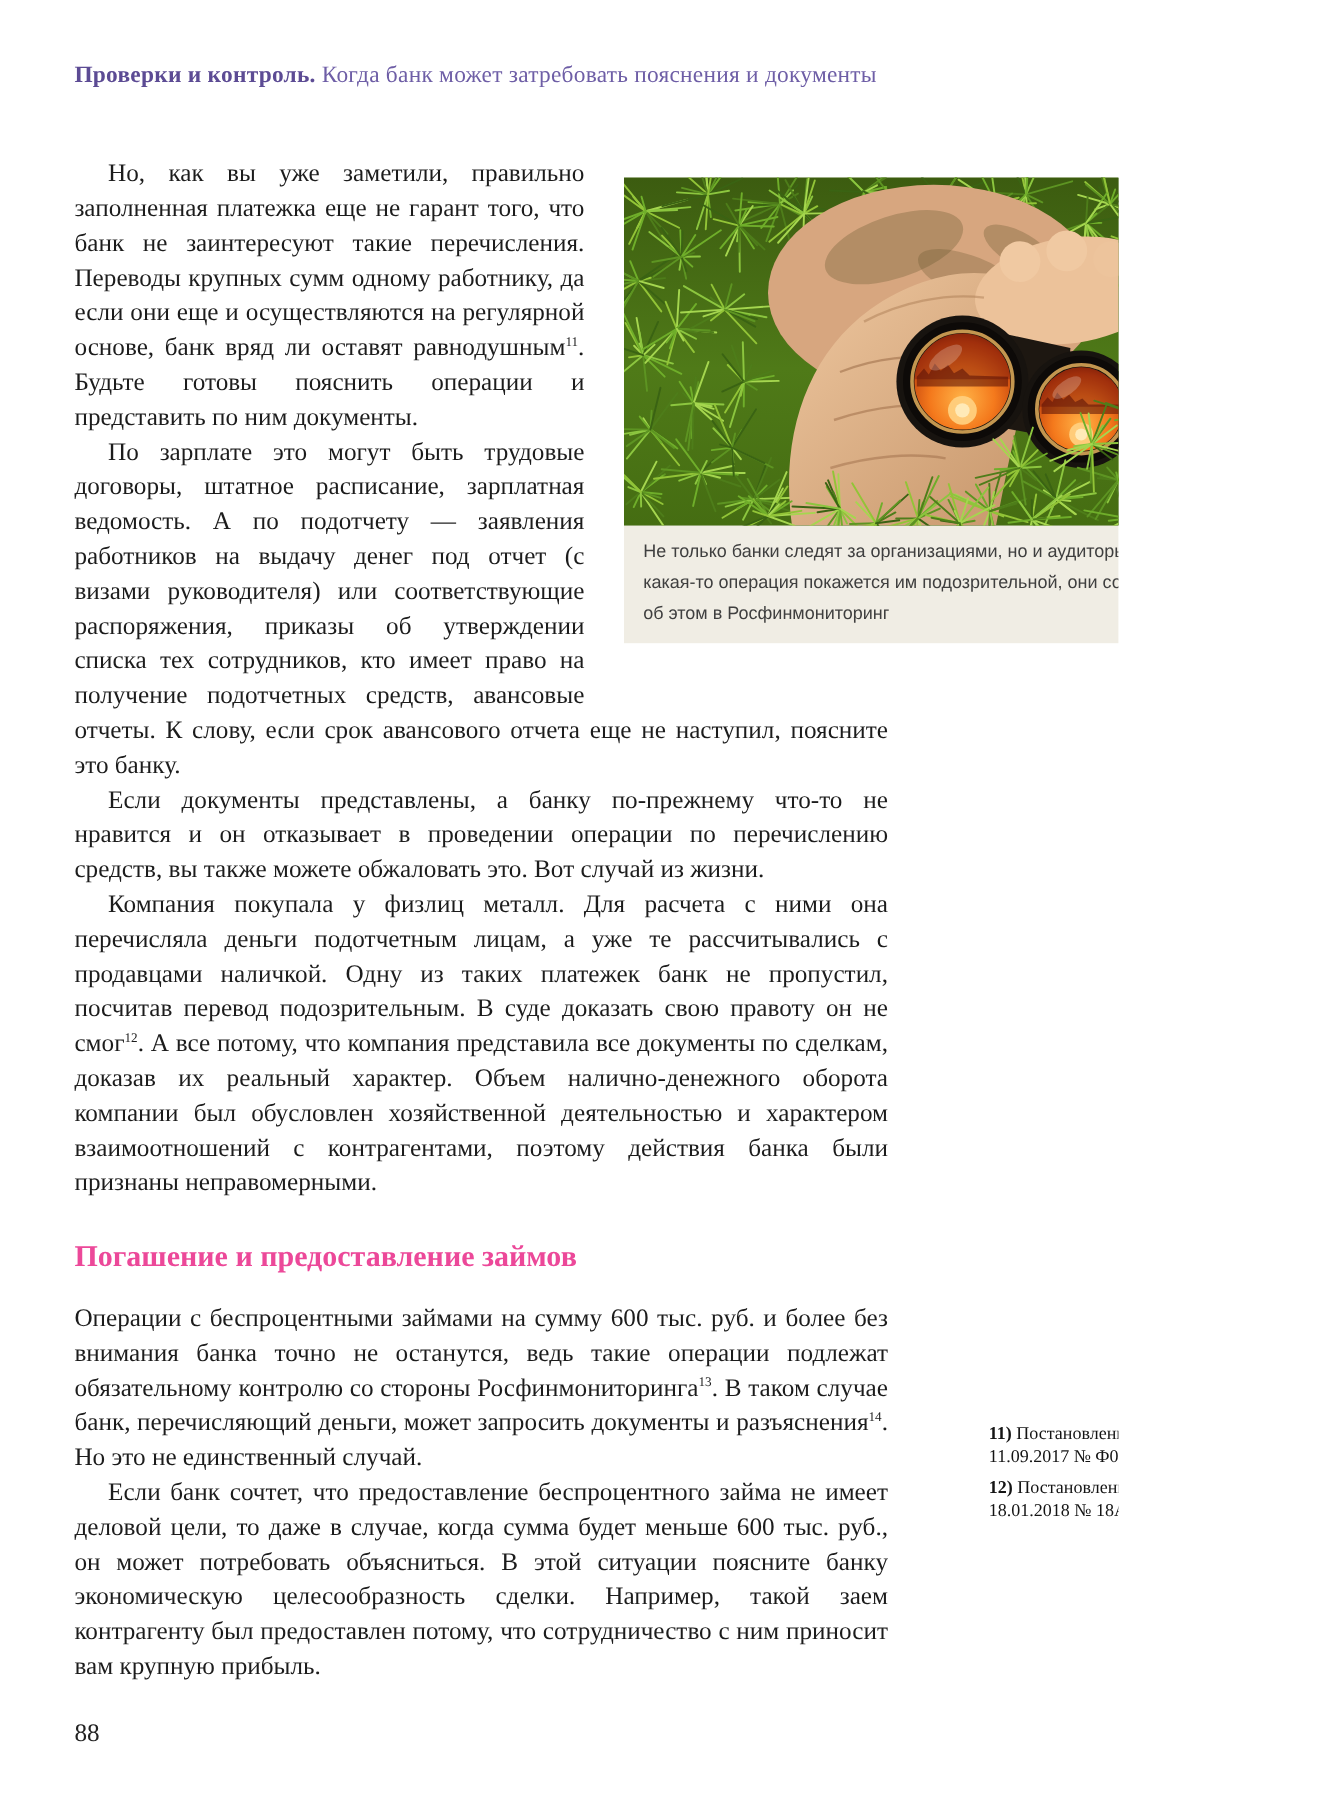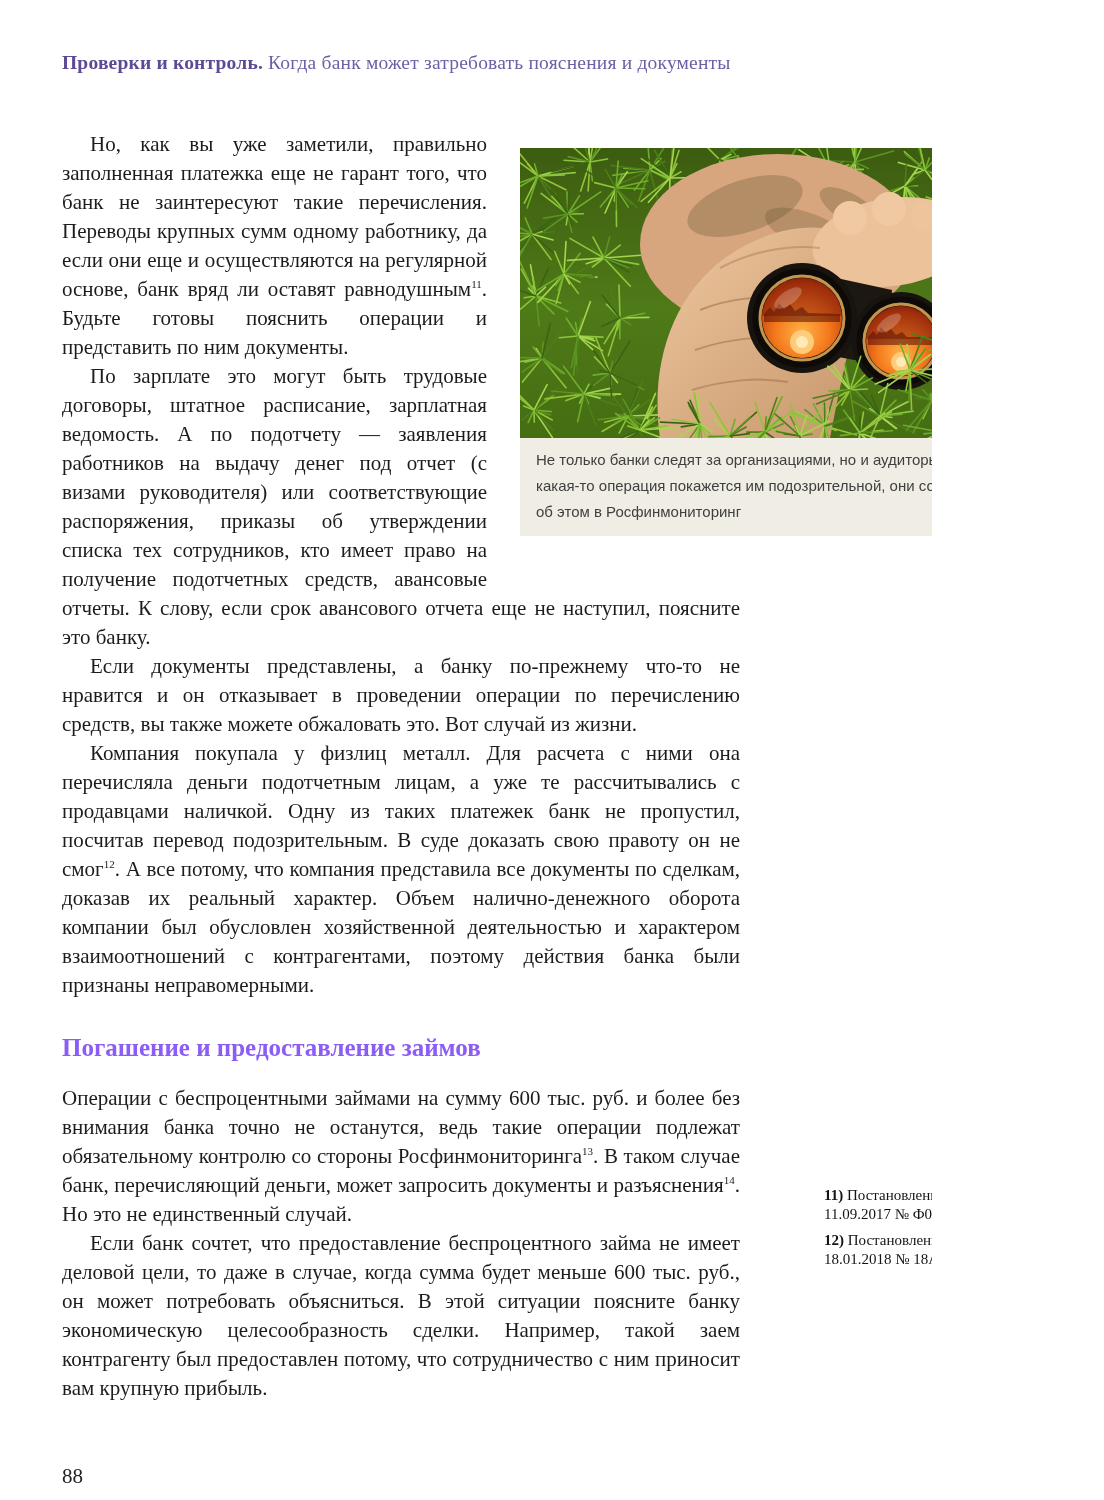--- a/index.html
+++ b/index.html
@@ -5,33 +5,33 @@
   html,body{margin:0;padding:0;background:#ffffff;}
   .page{position:relative;width:932px;height:1500px;background:#fff;overflow:hidden;
         font-family:"Liberation Serif","DejaVu Serif",serif;color:#1c1c1c;}
   .hdr{position:absolute;left:62px;top:52px;font-size:19.5px;letter-spacing:.2px;}
   .hdr .hb{font-weight:bold;color:#5c4b94;}
   .hdr .hr{color:#6e5ea6;}
   .article{position:absolute;left:62px;top:130px;width:678px;
            font-size:21px;line-height:29px;text-align:justify;hyphens:auto;}
   .article p{margin:0;}
   .article p.indent{text-indent:28px;}
-  .article h2{font-size:25px;line-height:30px;margin:33px 0 21px;text-align:left;color:#8b5cf6;}
+  .article h2{font-size:25px;line-height:30px;margin:33px 0 21px;text-align:left;color:#ec4899;}
   sup{font-size:11px;line-height:0;vertical-align:super;}
   figure.photo-fig{float:right;width:492px;margin:18px -272px 30px 33px;padding:0;}
   .photo{width:492px;height:290px;display:block;background:#41650f;}
   .photo svg{display:block;}
   figcaption{box-sizing:border-box;width:492px;background:#f0ede4;
              padding:9px 16px 11px;font-family:"Liberation Sans","DejaVu Sans",sans-serif;
              font-size:15px;line-height:26px;color:#3f3f3f;text-align:left;hyphens:manual;}
   .footnotes{position:absolute;left:793px;top:1186px;width:207px;
              font-size:15px;line-height:18.5px;color:#141414;text-align:left;margin-left:31px;}
   .footnote{margin-bottom:8px;}
   .footnote b{font-weight:700;}
-  .pagenum{position:absolute;left:62px;top:1432px;font-size:21px;color:#222;margin-top:32px;}
+  .pagenum{position:absolute;left:62px;top:1432px;font-size:21px;color:#222;}
 </style>
 </head>
 <body>
 
 <div class="page">
 
   <div class="hdr">
     <span class="hb">Проверки и контроль.</span><span class="hr"> Когда банк может затребовать пояснения и документы</span>
   </div>
 

